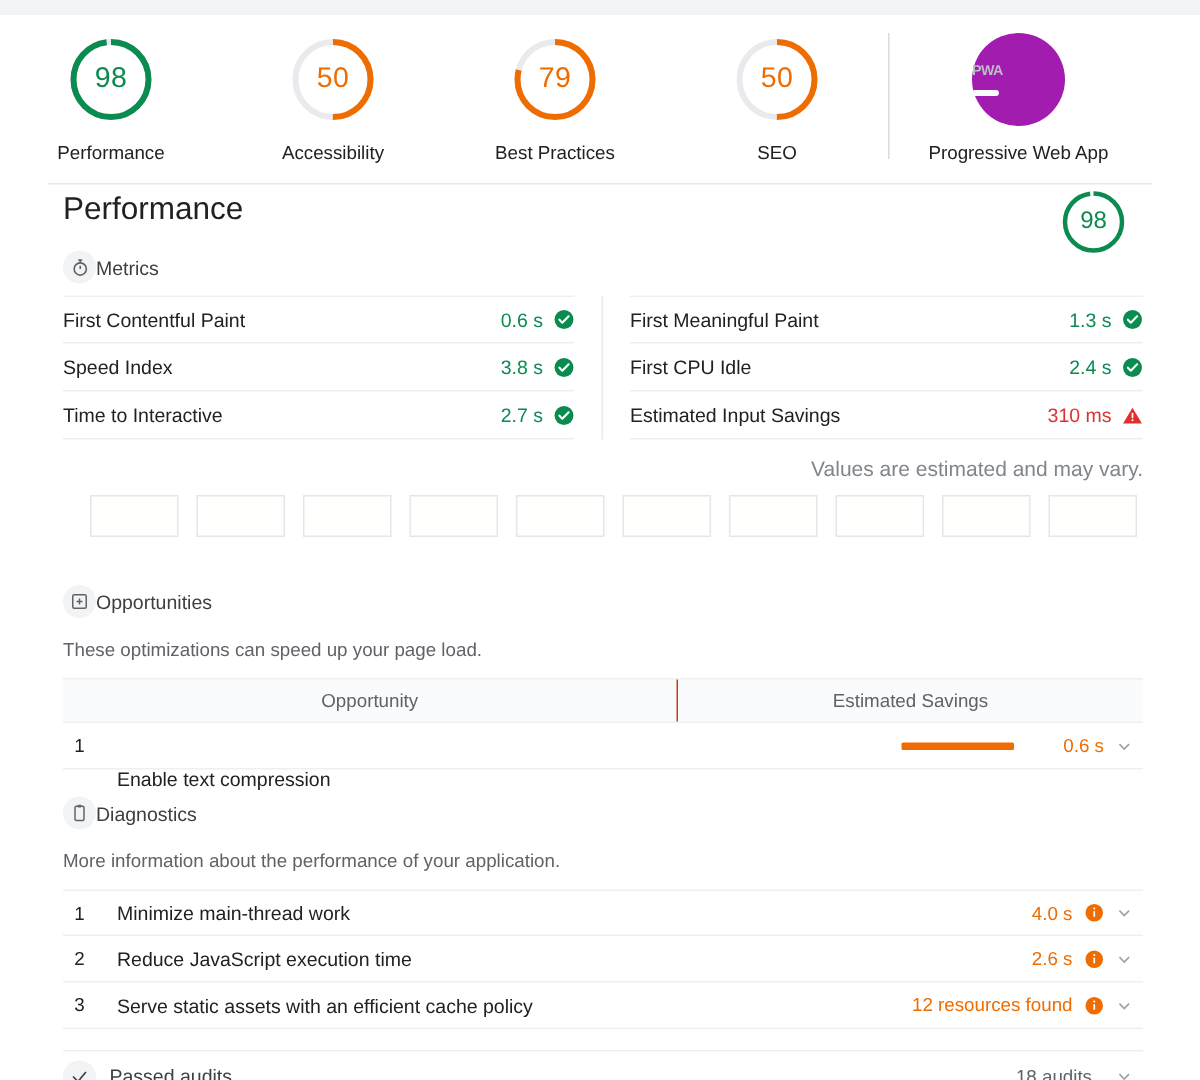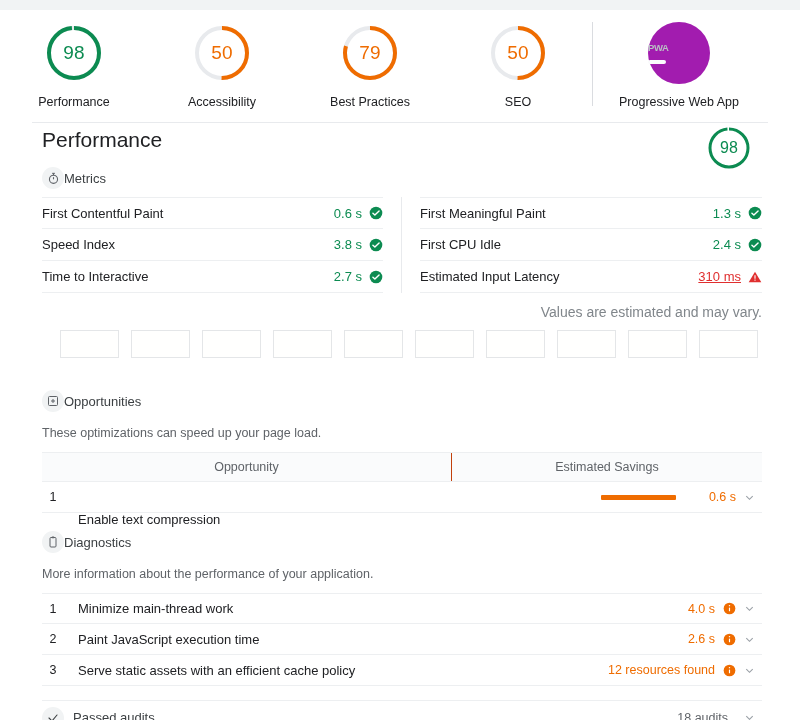--- a/index.html
+++ b/index.html
@@ -100,21 +100,21 @@
   .metrics-col.left { padding-right: 18px; border-right: 1px solid #e8eaed; }
   .metrics-col.right { padding-left: 18px; }
   .metric-row {
     display: flex; align-items: center; height: 32px;
     border-bottom: 1px solid #edeff1; font-size: 13px; justify-content: flex-end;
   }
   .metric-row:first-child { border-top: 1px solid #edeff1; }
   .metric-name { flex: 1; color: #202124; }
   .metric-val { margin-right: 7px; font-size: 13px; }
   .metric-val.good { color: #0c8b51; }
-  .metric-val.bad  { color: #e02f2f; text-decoration: underline; }
+  .metric-val.bad  { color: #e02f2f; }
   .badge { width: 14px; height: 14px; display: inline-block; }
   .badge svg { display: block; }
 
   .note {
     text-align: right; font-size: 14px; color: #80868b;
     margin: 11px 38px 0 0;
   }
 
   
   .filmstrip {
@@ -329,21 +329,21 @@
           <span class="metric-val good">2.4 s</span>
           <span class="badge">
             <svg width="14" height="14" viewBox="0 0 20 20">
                 <circle cx="10" cy="10" r="9" fill="#0c8b51"></circle>
                 <path d="M5.6 10.2l2.8 2.8 6-6" fill="none" stroke="#fff" stroke-width="2" stroke-linecap="round" stroke-linejoin="round"></path>
               </svg>
           </span>
         </div>
 
         <div class="metric-row">
-          <span class="metric-name">Estimated Input Latency</span>
+          <span class="metric-name">Estimated Input Savings</span>
           <span class="metric-val bad">310 ms</span>
           <span class="badge">
             <svg width="14" height="14" viewBox="0 0 20 20">
                 <path d="M10 2.5L19 17.5H1z" fill="#e02f2f"></path>
                 <rect x="9.2" y="7.5" width="1.6" height="5" fill="#fff"></rect>
                 <rect x="9.2" y="13.6" width="1.6" height="1.7" fill="#fff"></rect>
               </svg>
           </span>
         </div>
 
@@ -426,21 +426,21 @@
         </span>
         <div class="chev">
           <svg width="11" height="11" viewBox="0 0 24 24" fill="none" stroke="currentColor" stroke-width="2.4">
               <polyline points="5,9 12,16 19,9"></polyline>
             </svg>
         </div>
       </div>
 
       <div class="diag-row">
         <div class="diag-idx">2</div>
-        <div class="diag-title">Paint JavaScript execution time</div>
+        <div class="diag-title">Reduce JavaScript execution time</div>
         <div class="diag-val">2.6 s</div>
         <span class="info-ico">
           <svg width="13" height="13" viewBox="0 0 20 20">
               <circle cx="10" cy="10" r="9" fill="#ef6c00"></circle>
               <rect x="9.1" y="8.3" width="1.8" height="6" rx=".9" fill="#fff"></rect>
               <circle cx="10" cy="5.6" r="1.1" fill="#fff"></circle>
             </svg>
         </span>
         <div class="chev">
           <svg width="11" height="11" viewBox="0 0 24 24" fill="none" stroke="currentColor" stroke-width="2.4">

